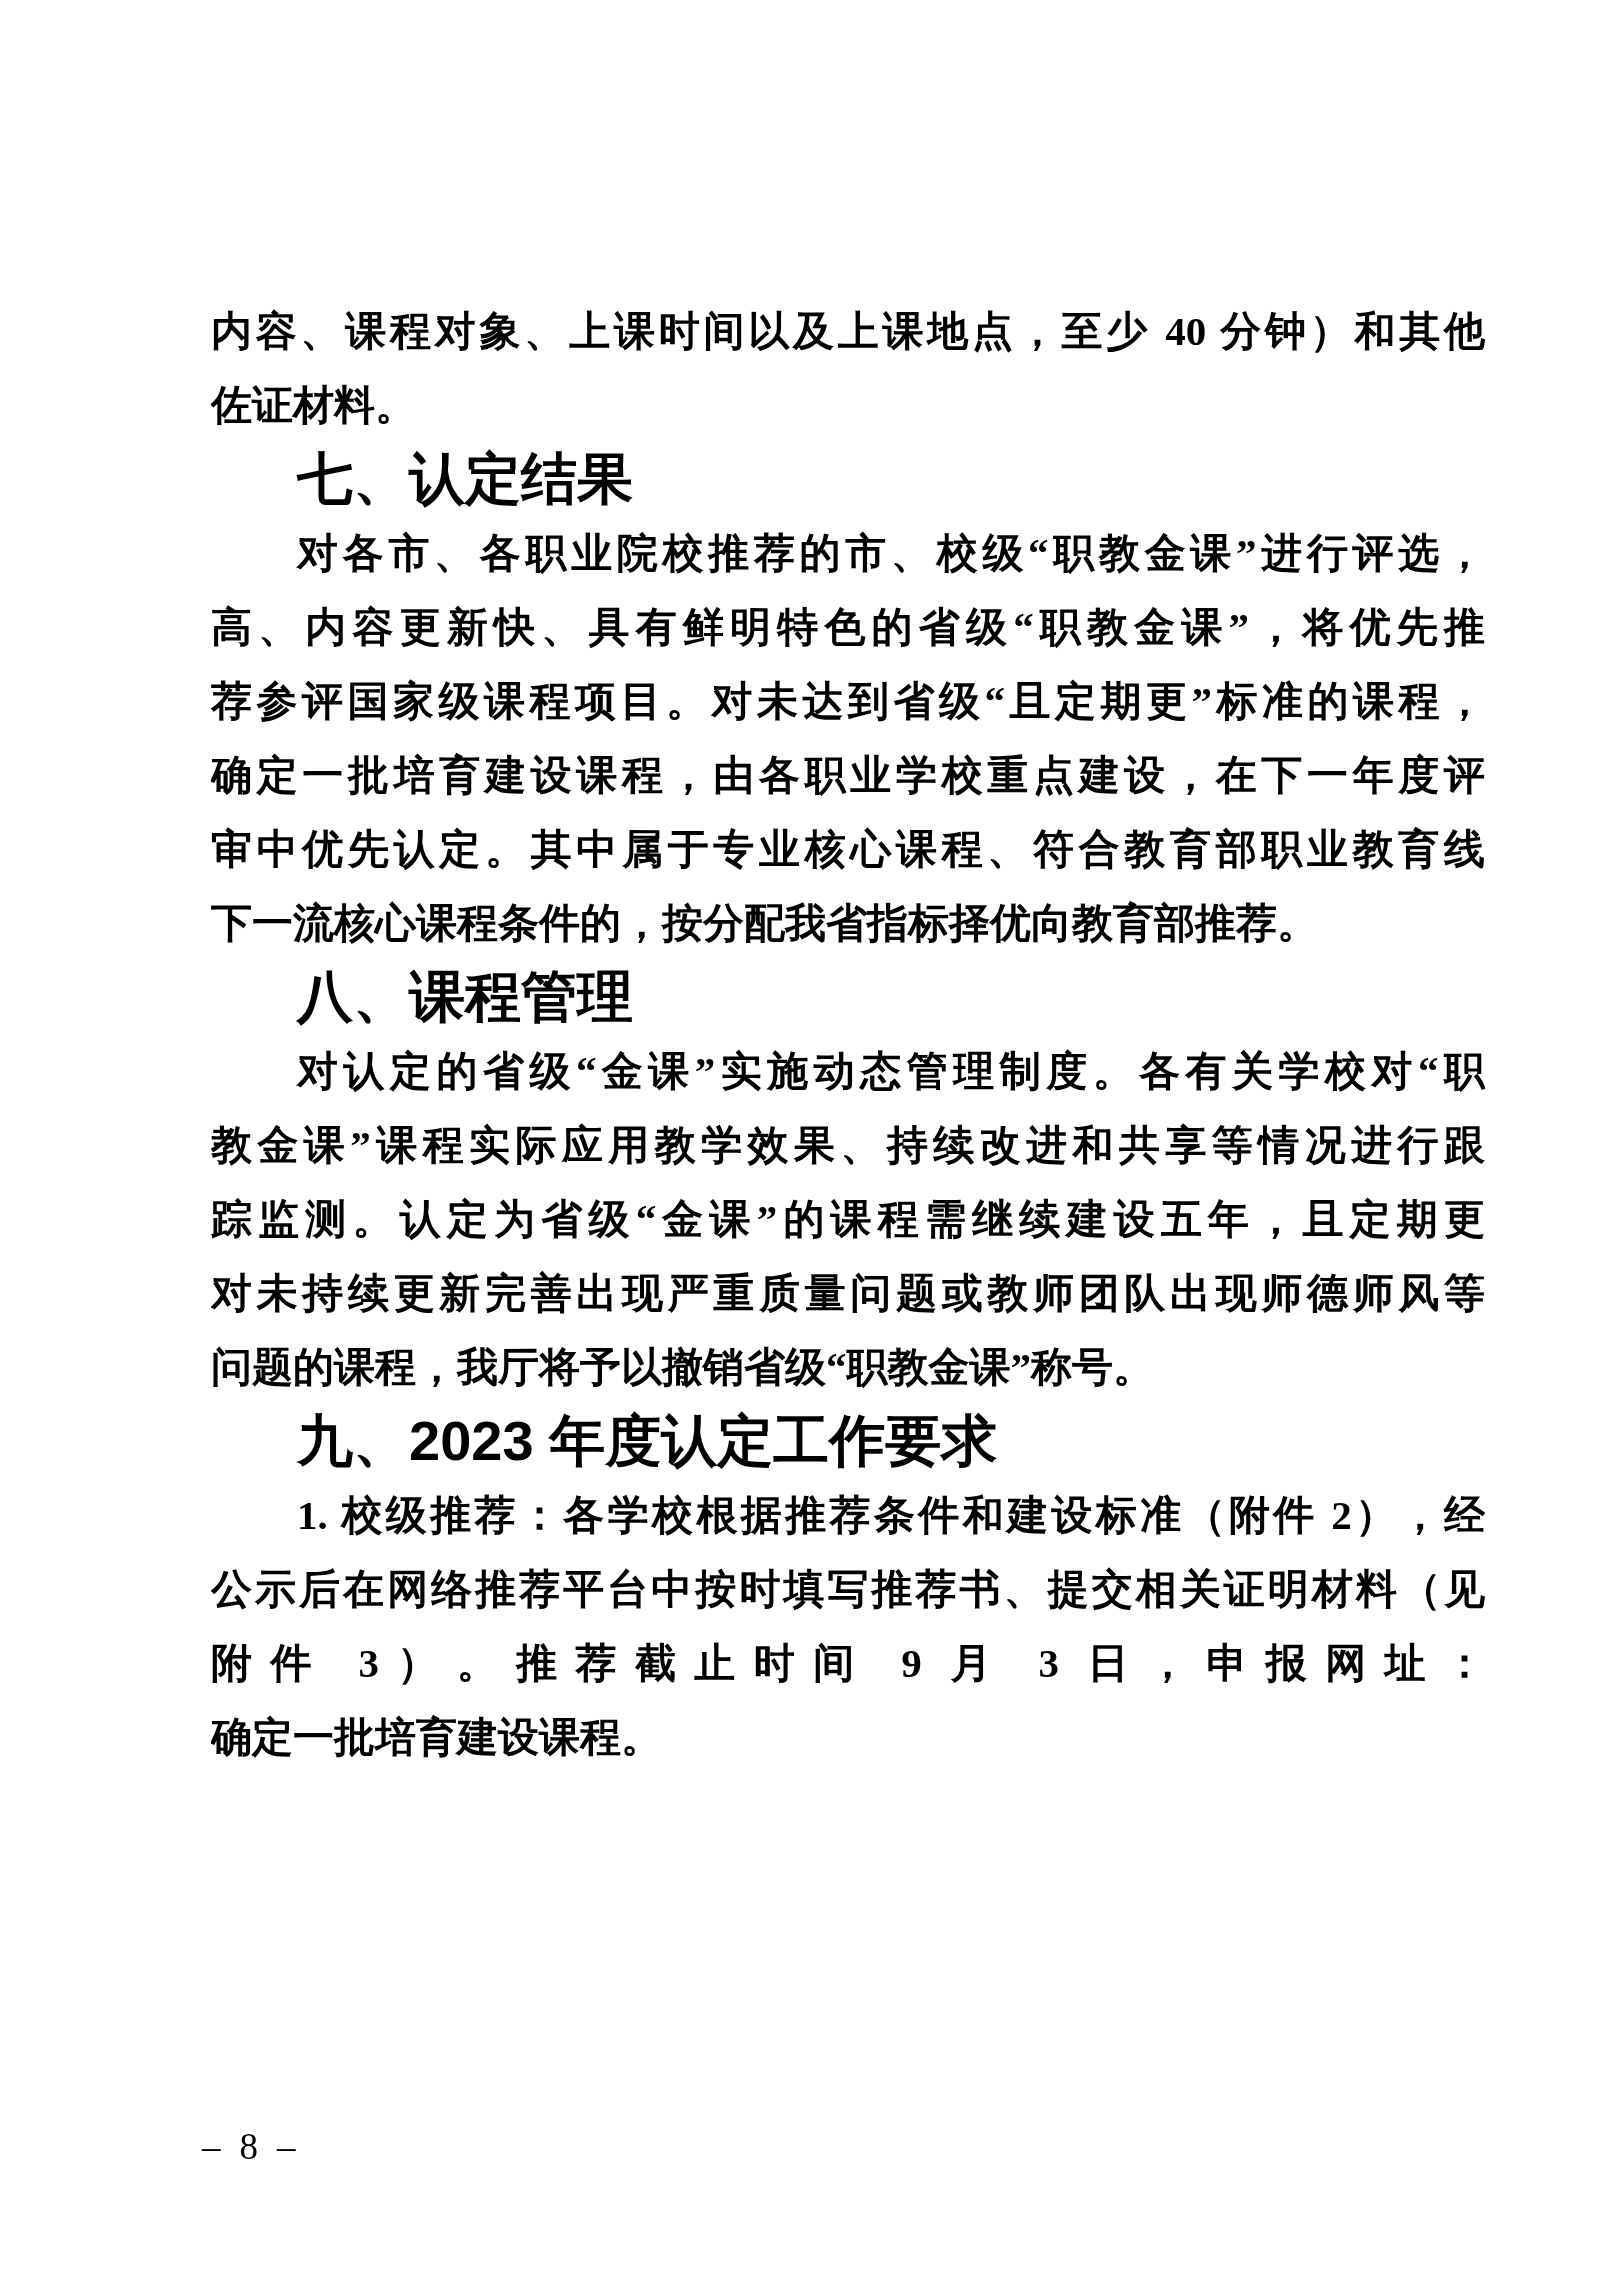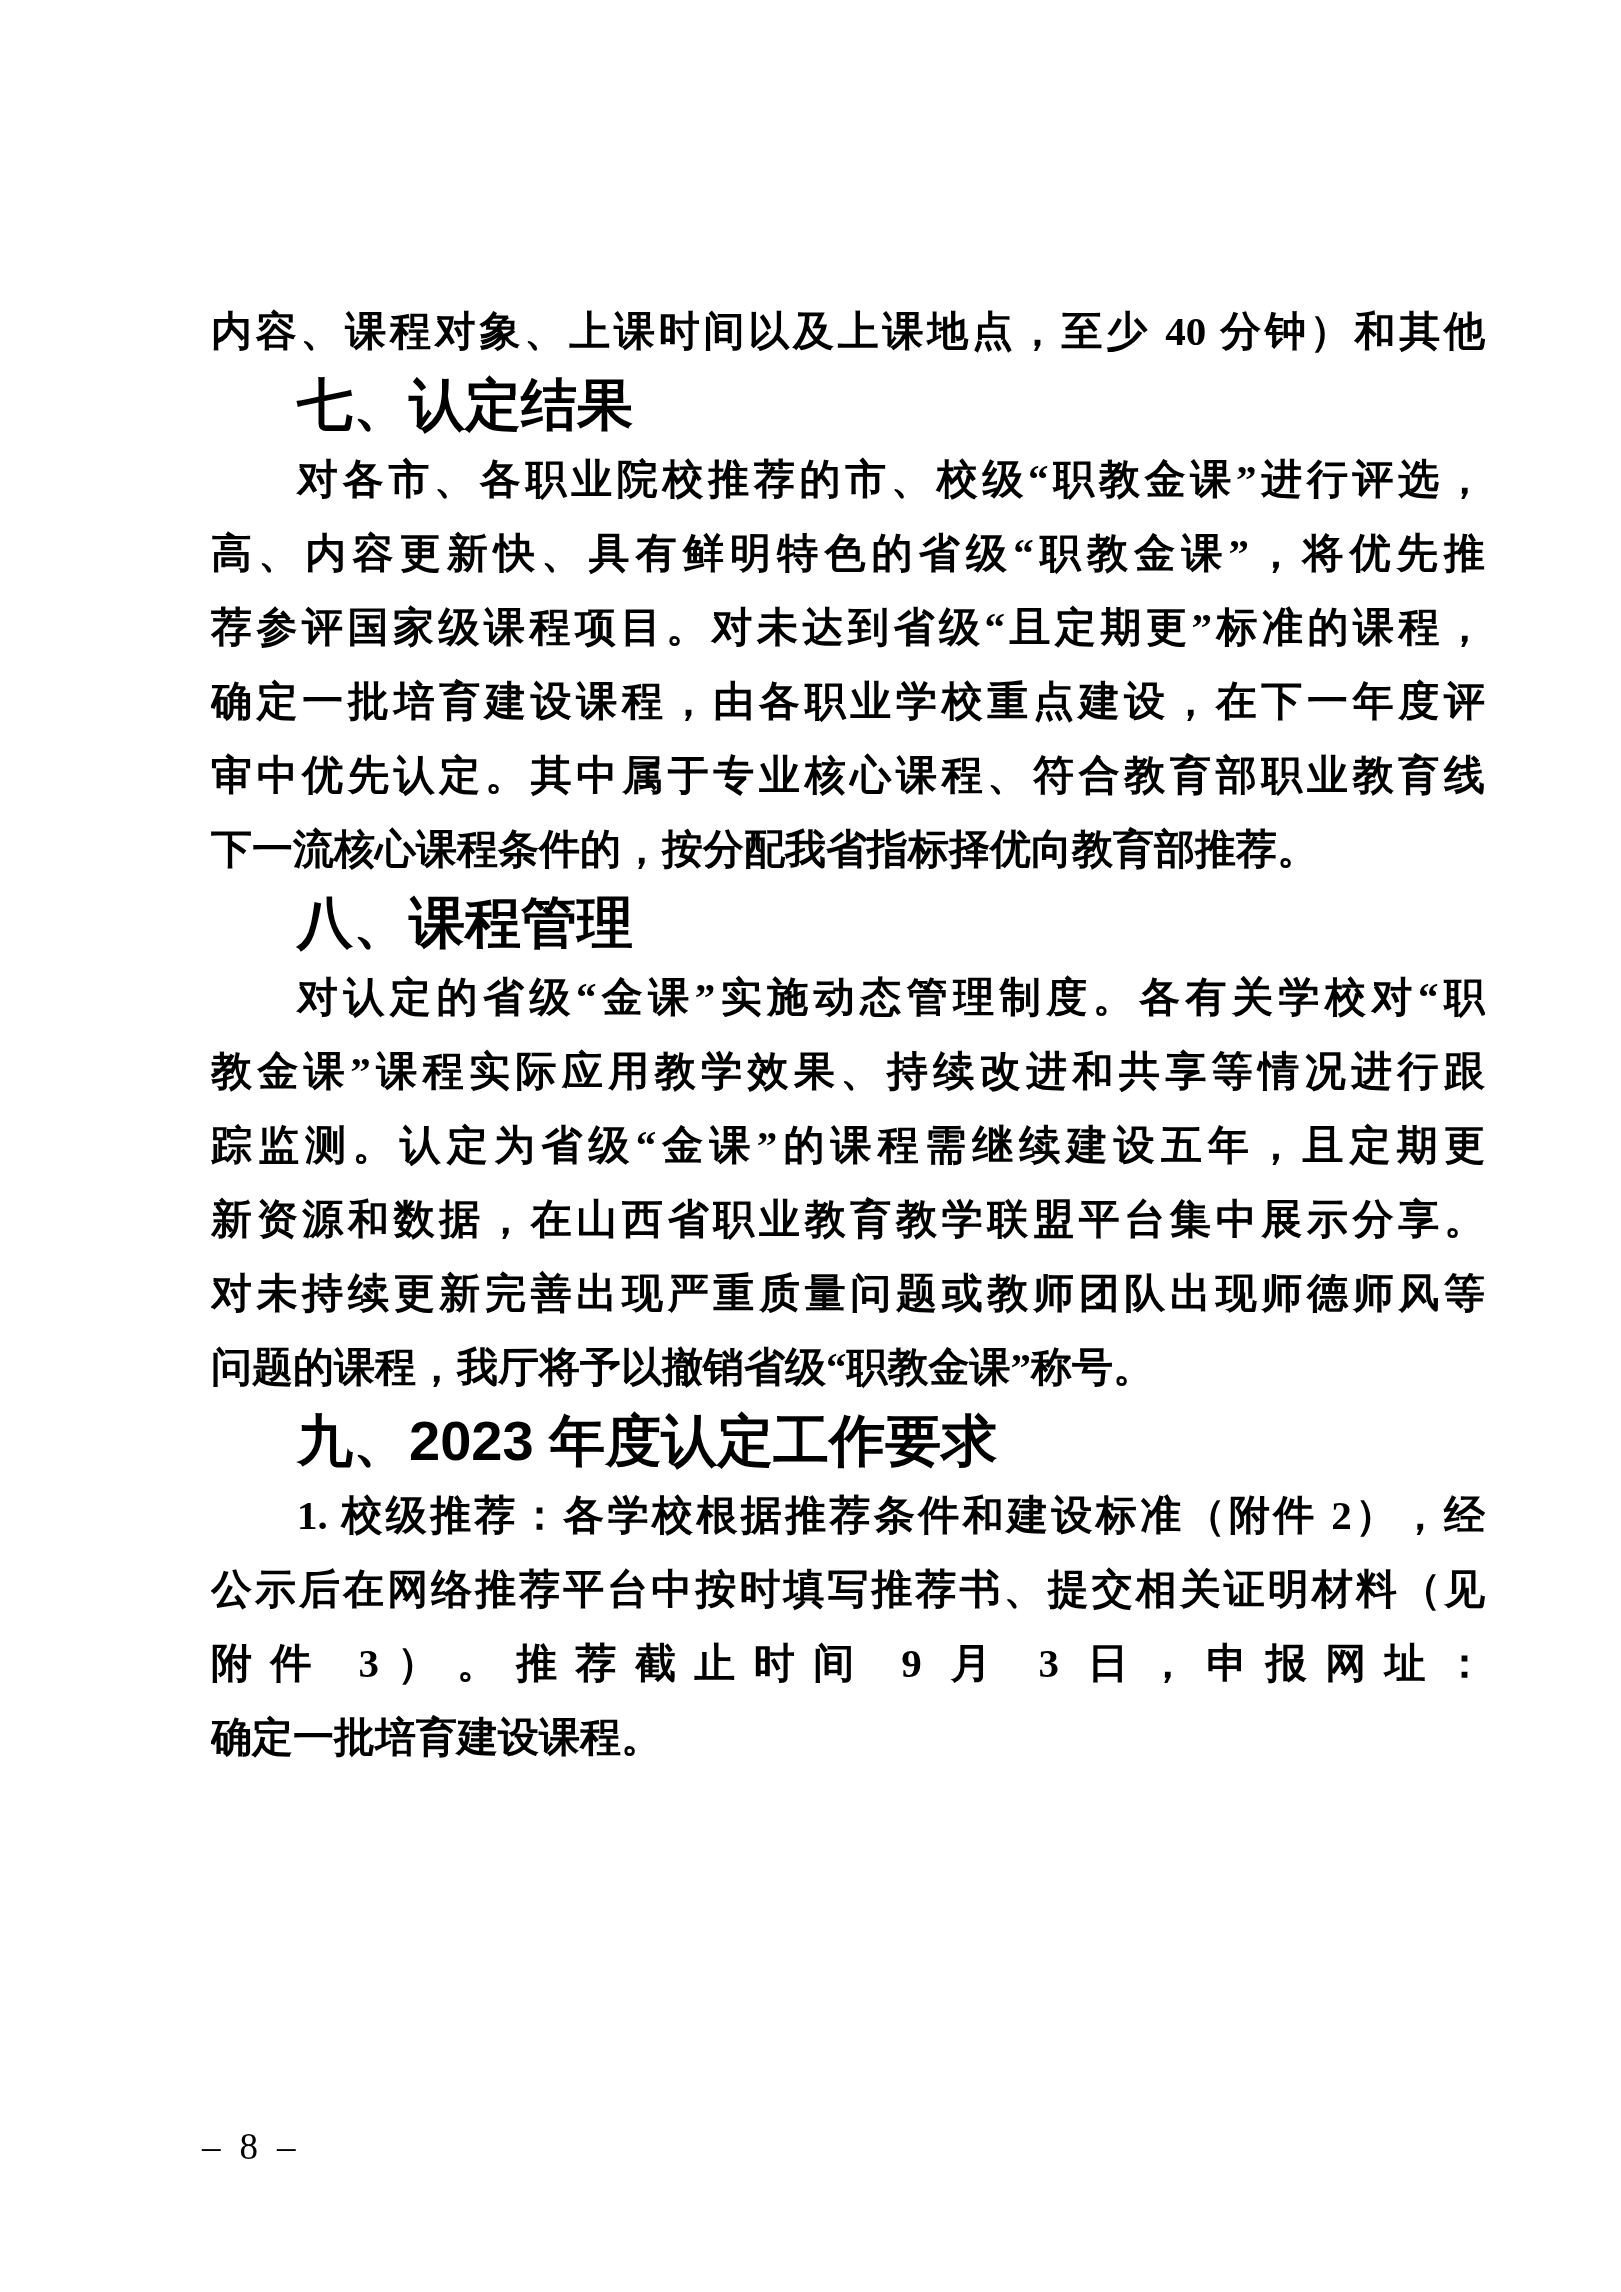--- a/index.html
+++ b/index.html
@@ -54,32 +54,32 @@
     color: #000000;
     letter-spacing: 4.9px;
   }
 </style>
 </head>
 <body>
 
 <div class="page">
   <main class="text-block">
     <div class="line just">内容、课程对象、上课时间以及上课地点，至少 40 分钟）和其他</div>
+    <div class="line">佐证材料。</div>
     <h2 class="line heading" style="margin:0;">七、认定结果</h2>
     <div class="line just indent">对各市、各职业院校推荐的市、校级“职教金课”进行评选，</div>
     <div class="line just">高、内容更新快、具有鲜明特色的省级“职教金课”，将优先推</div>
     <div class="line just">荐参评国家级课程项目。对未达到省级“且定期更”标准的课程，</div>
     <div class="line just">确定一批培育建设课程，由各职业学校重点建设，在下一年度评</div>
     <div class="line just">审中优先认定。其中属于专业核心课程、符合教育部职业教育线</div>
     <div class="line">下一流核心课程条件的，按分配我省指标择优向教育部推荐。</div>
     <h2 class="line heading" style="margin:0;">八、课程管理</h2>
     <div class="line just indent">对认定的省级“金课”实施动态管理制度。各有关学校对“职</div>
     <div class="line just">教金课”课程实际应用教学效果、持续改进和共享等情况进行跟</div>
     <div class="line just">踪监测。认定为省级“金课”的课程需继续建设五年，且定期更</div>
-    <div class="line just">新资源和数据，在山西省职业教育教学联盟平台集中展示分享。</div>
     <div class="line just">对未持续更新完善出现严重质量问题或教师团队出现师德师风等</div>
     <div class="line">问题的课程，我厅将予以撤销省级“职教金课”称号。</div>
     <h2 class="line heading" style="margin:0;">九、2023 年度认定工作要求</h2>
     <div class="line just indent">1. 校级推荐：各学校根据推荐条件和建设标准（附件 2），经</div>
     <div class="line just">公示后在网络推荐平台中按时填写推荐书、提交相关证明材料（见</div>
     <div class="line just">附件 3）。推荐截止时间 9 月 3 日，申报网址：sxzjjk.mh.chaoxing.com，</div>
     <div class="line">确定一批培育建设课程。</div>
   </main>
 
   <footer class="page-number">– 8 –</footer>

